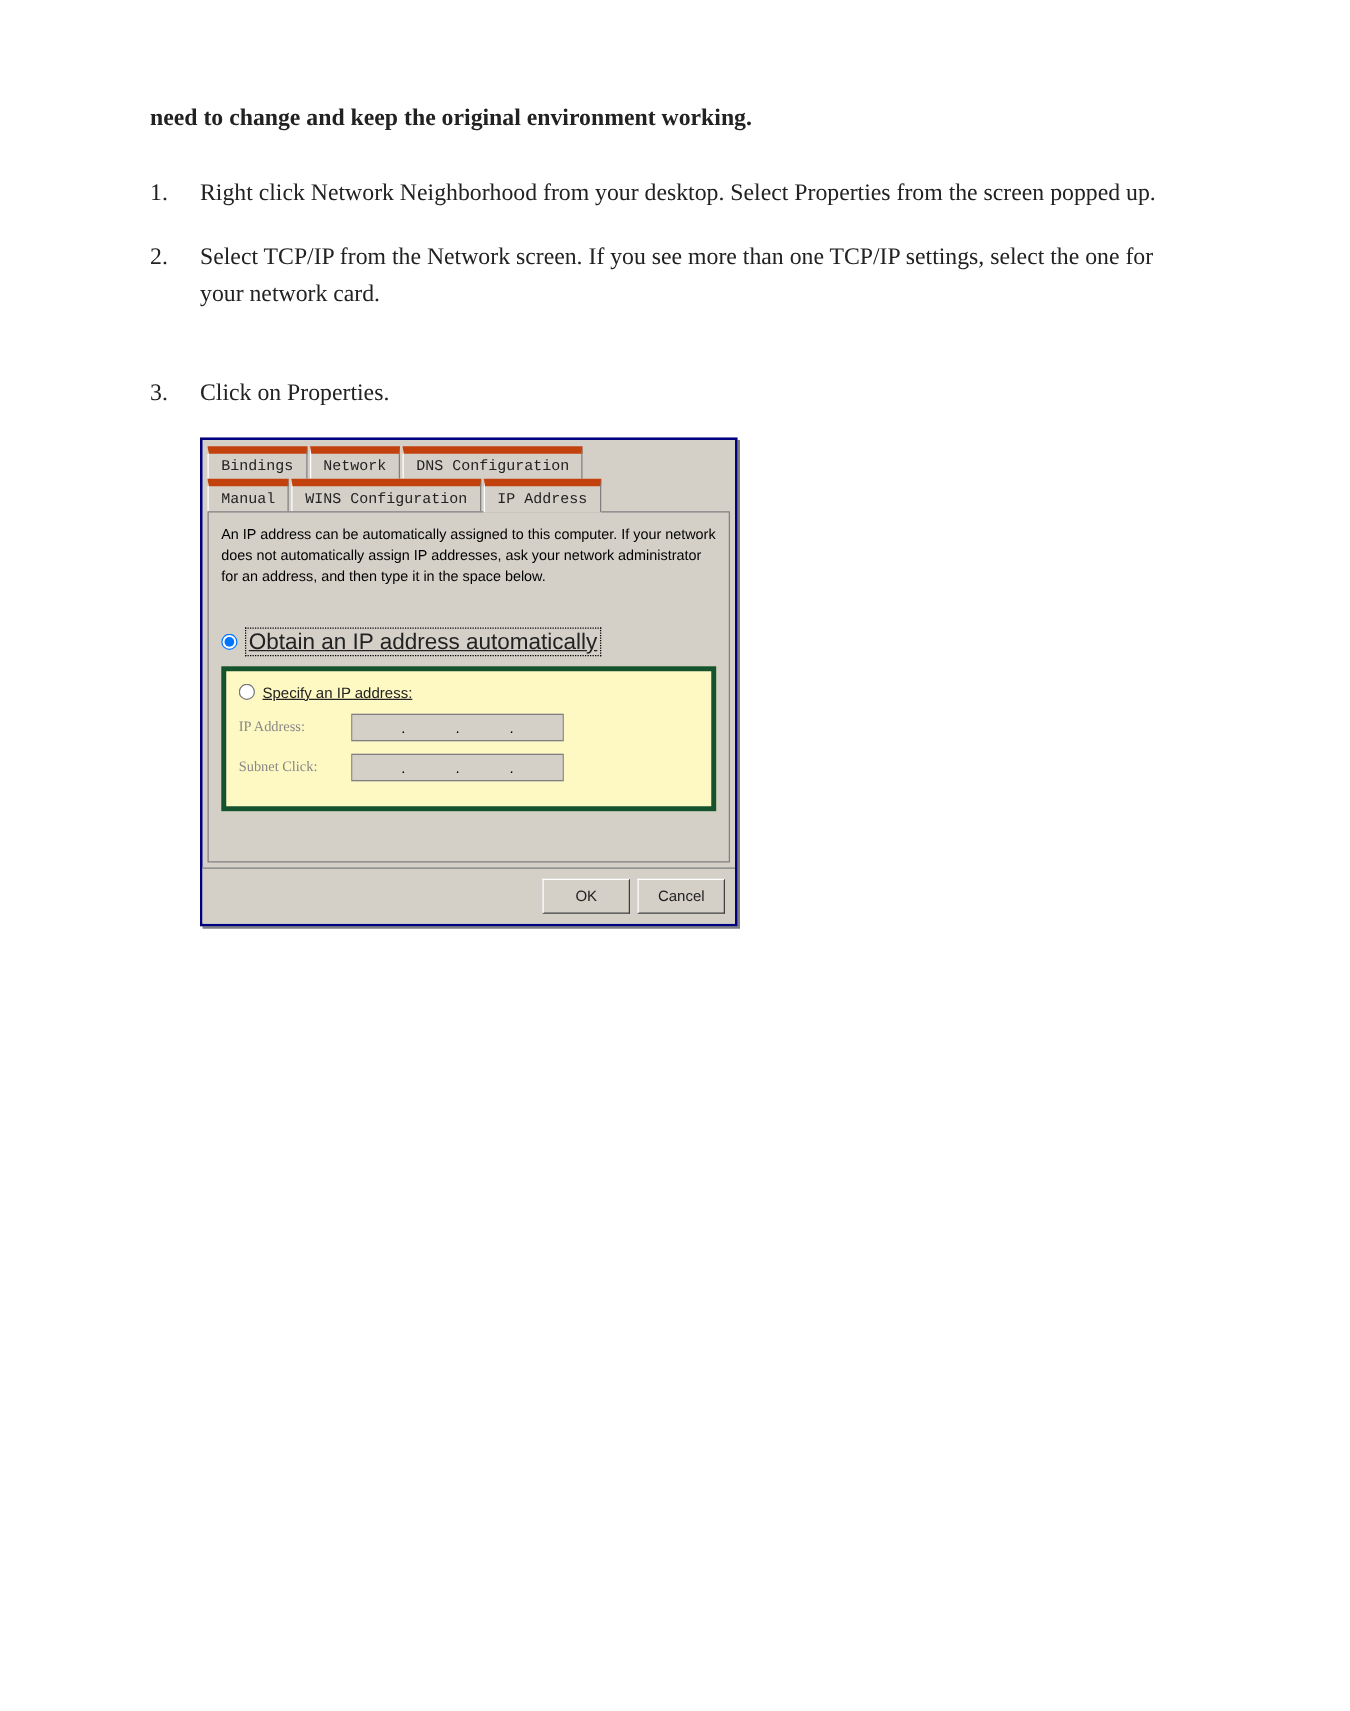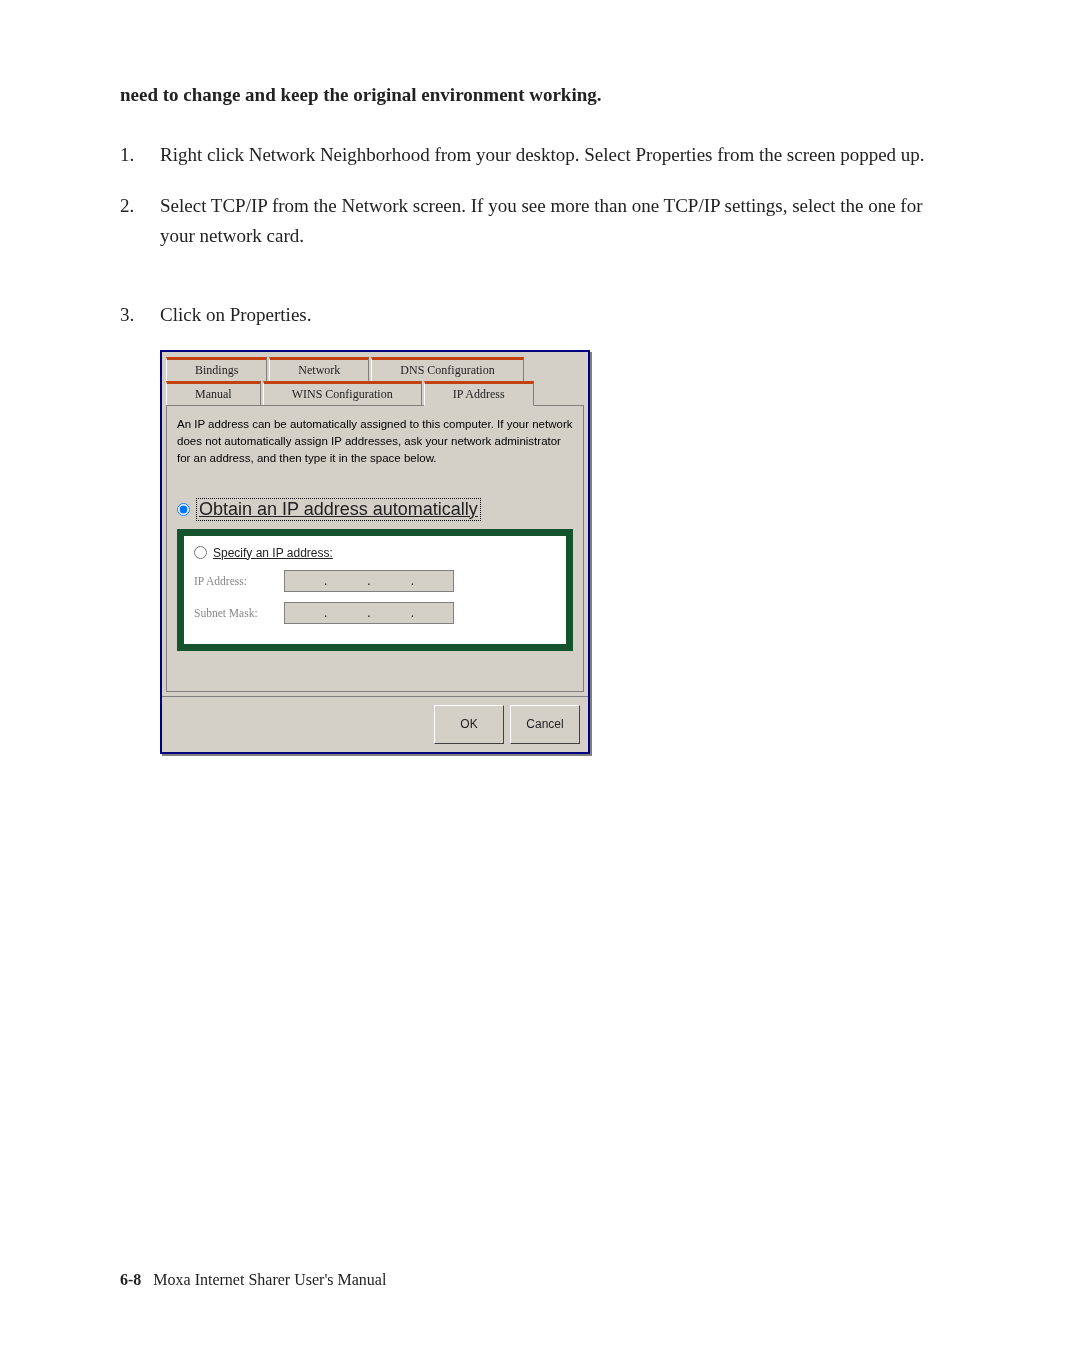--- a/index.html
+++ b/index.html
@@ -129,28 +129,28 @@
       flex-direction: column;
       margin-bottom: 0;
     }
 
     .tabs-row {
       display: flex;
       gap: 0;
     }
 
     .tab {
-      padding: 3px 28px;
-      background: #d4d0c8;
-      border-top: 3px solid #c2410c;
+      padding: 3px 10px;
+      background: #d4d0c8;
+      border-top: 6px solid #c2410c;
       border-left: 1px solid #fff;
       border-right: 1px solid #808080;
       border-bottom: none;
       font-size: 12px;
-      font-family: Liberation Serif, serif;
+      font-family: Liberation Mono, monospace;
       cursor: pointer;
       margin-right: 2px;
       position: relative;
       top: 1px;
     }
 
     .tab.active {
       background: #d4d0c8;
       border-bottom: 1px solid #d4d0c8;
       z-index: 2;
@@ -189,24 +189,24 @@
 
     .radio-label {
       text-decoration: underline;
       font-size: 18px;
       font-family: Arial, sans-serif;
       border: 1px dotted #000;
       padding: 0 2px;
     }
 
     .specify-group {
-      border: 7px solid #14532d;
+      border: 4px solid #14532d;
       padding: 10px 10px 10px 10px;
       margin-top: 4px;
-      background: #ffffff;
+      background: #fef9c3;
     }
 
     .specify-header {
       display: flex;
       align-items: center;
       margin-bottom: 10px;
       font-size: 12px;
       font-family: Arial, sans-serif;
     }
 
@@ -263,21 +263,21 @@
       padding: 8px 8px;
       background: #d4d0c8;
       display: flex;
       justify-content: flex-end;
       gap: 6px;
       border-top: 1px solid #808080;
     }
 
     .footer-btn {
       width: 70px;
-      height: 39px;
+      height: 28px;
       background: #d4d0c8;
       border-top: 1px solid #fff;
       border-left: 1px solid #fff;
       border-right: 1px solid #404040;
       border-bottom: 1px solid #404040;
       font-size: 12px;
       font-family: Arial, sans-serif;
       cursor: pointer;
       display: flex;
       align-items: center;
@@ -378,21 +378,21 @@
                     <span class="ip-dot">.</span>
                     <input type="text" class="ip-segment" value="" style="">
                     <span class="ip-dot">.</span>
                     <input type="text" class="ip-segment" value="" style="">
                     <span class="ip-dot">.</span>
                     <input type="text" class="ip-segment" value="" style="">
                   </div>
                 </div>
 
                 <div class="ip-field-row">
-                  <span class="ip-field-label">Subnet Mask:</span>
+                  <span class="ip-field-label">Subnet Click:</span>
                   <div class="ip-input-group">
                     <input type="text" class="ip-segment" value="" style="">
                     <span class="ip-dot">.</span>
                     <input type="text" class="ip-segment" value="" style="">
                     <span class="ip-dot">.</span>
                     <input type="text" class="ip-segment" value="" style="">
                     <span class="ip-dot">.</span>
                     <input type="text" class="ip-segment" value="" style="">
                   </div>
                 </div>
@@ -406,17 +406,13 @@
         <div class="dialog-footer">
           <div class="footer-btn">OK</div>
           <div class="footer-btn">Cancel</div>
         </div>
       </div>
     </div>
   </div>
 
   <div class="spacer"></div>
 
-  <div class="page-footer">
-    <span class="chapter-num">6-8</span>
-    <span>Moxa Internet Sharer User's Manual</span>
-  </div>
 </div>
 
 </body></html>

